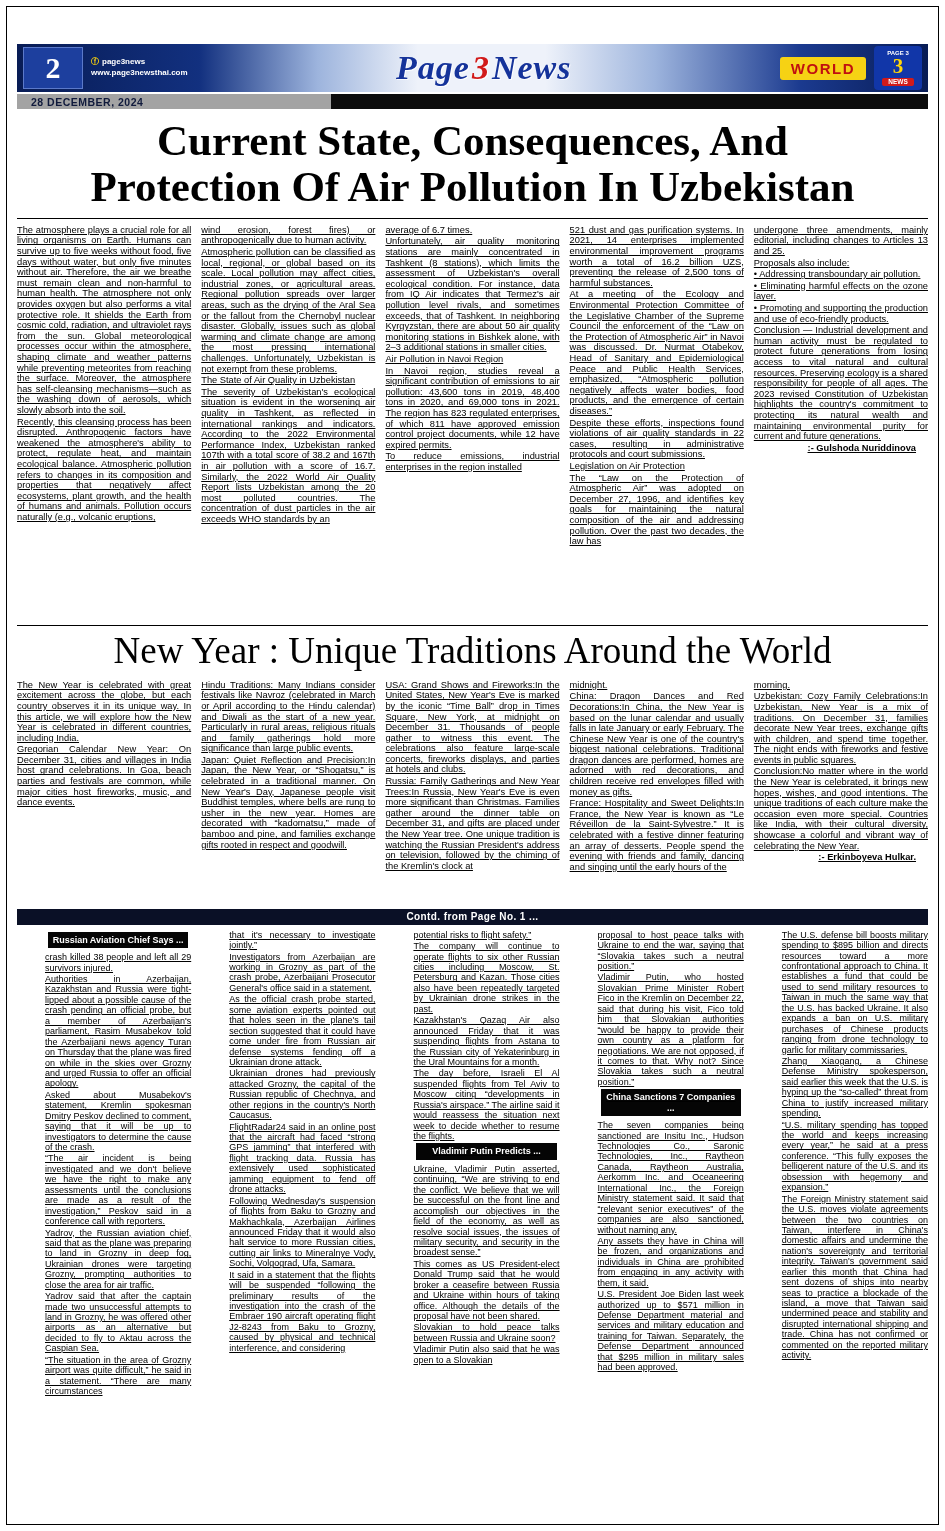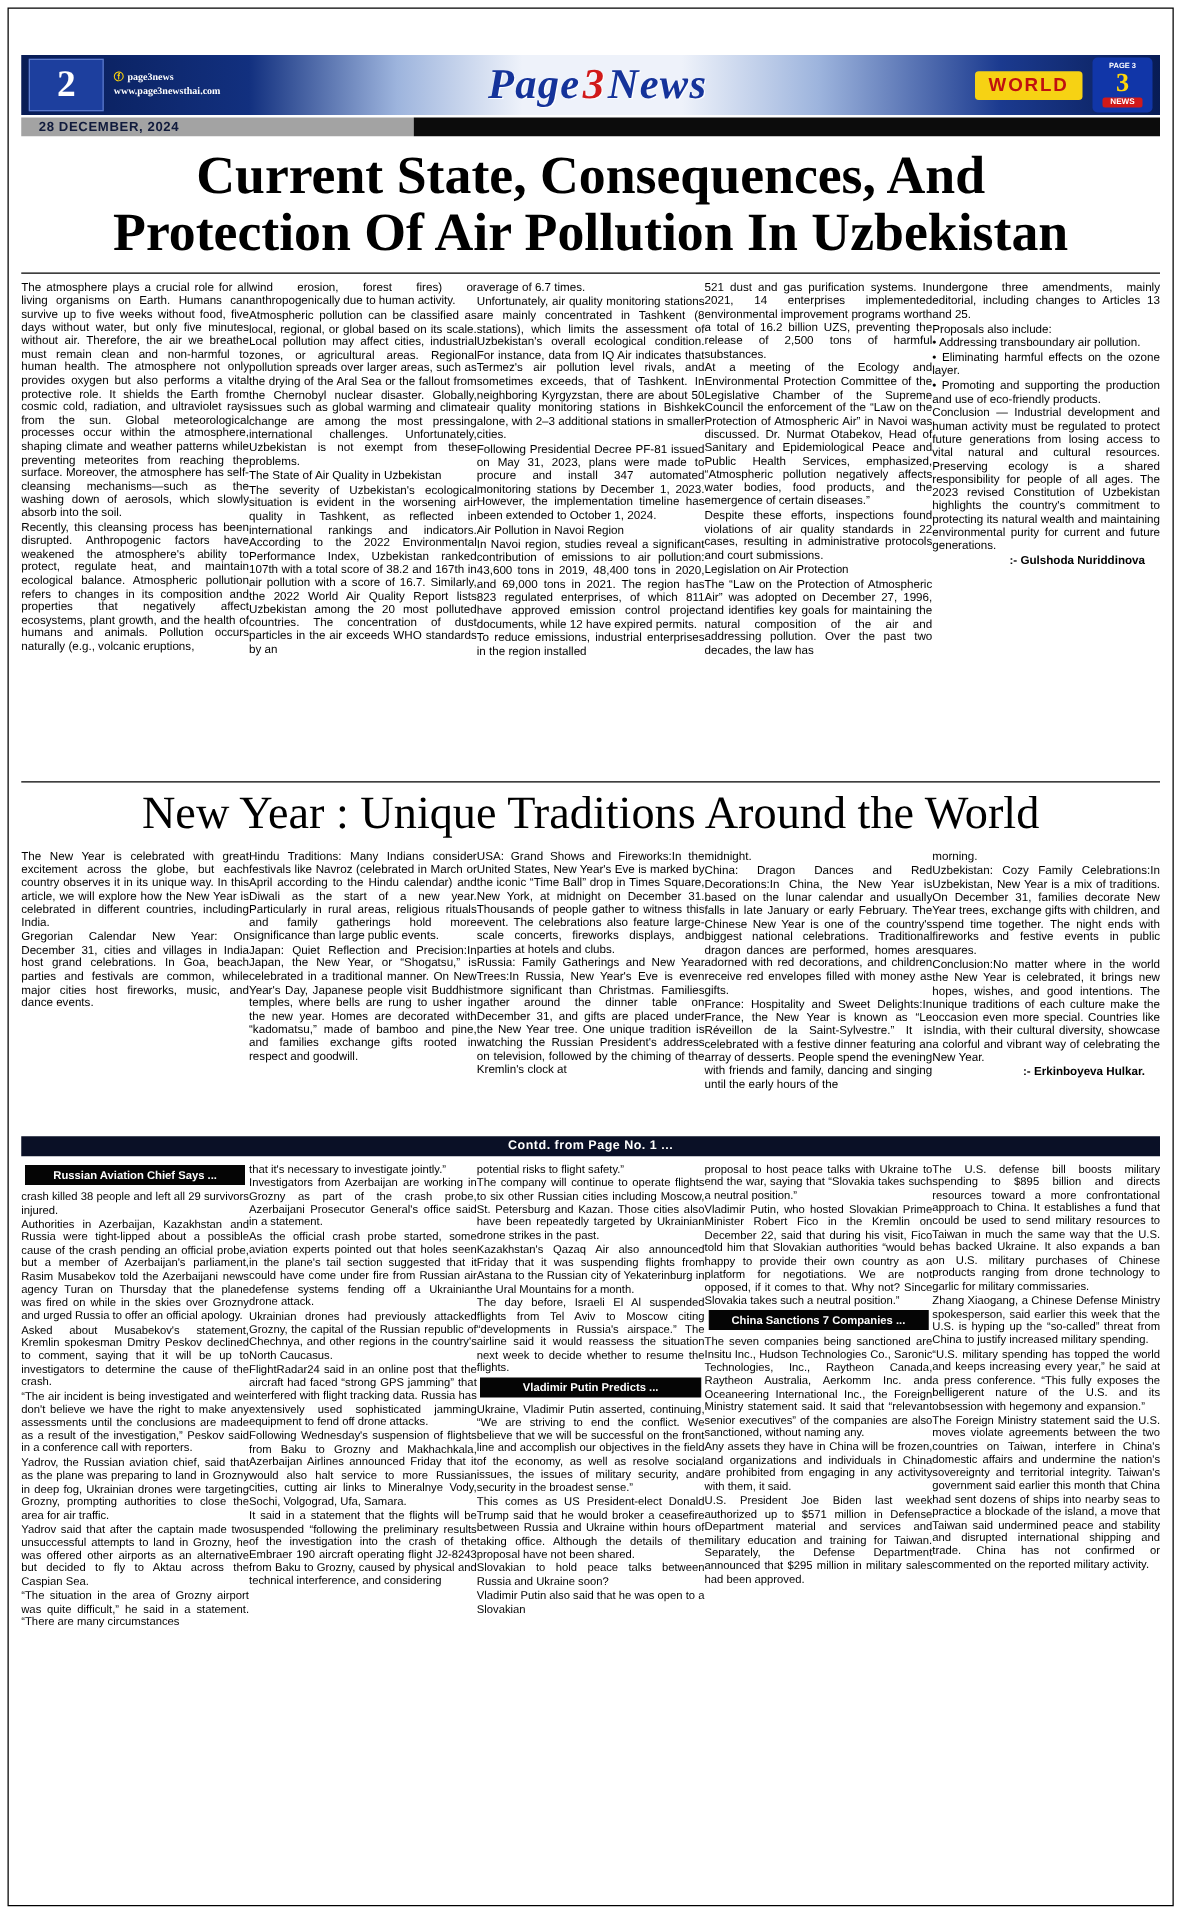--- a/index.html
+++ b/index.html
@@ -7,21 +7,21 @@
          font-family:"Liberation Sans",sans-serif;overflow:hidden;}
   .frame{position:absolute;inset:6px;border:1.6px solid #000;pointer-events:none;}
   .content{position:absolute;left:17px;right:17px;top:12px;bottom:12px;display:flex;flex-direction:column;}
 
   
   .header{margin-top:32px;height:48px;display:flex;align-items:center;gap:8px;padding:0 6px;
     background:linear-gradient(90deg,#081c55 0%,#12307f 20%,#9db4dd 33%,#eef2fa 44%,#eef2fa 58%,#9db4dd 70%,#1b3a8f 86%,#081c55 100%);}
   .pagenum{width:58px;height:40px;background:#1d3f9e;border:1px solid #5b79c9;color:#fff;
     font-size:30px;font-weight:bold;display:flex;align-items:center;justify-content:center;
     font-family:"Liberation Serif",serif;}
-  .social{color:#fff;font-size:8px;line-height:1.35;font-weight:bold;white-space:nowrap;font-family:Liberation Serif, serif;}
+  .social{color:#fff;font-size:8px;line-height:1.35;font-weight:bold;white-space:nowrap;}
   .sicon{display:inline-block;margin-right:3px;color:#ffd60a;}
   .masthead{flex:1;text-align:center;font-family:"Liberation Serif",serif;font-weight:bold;
     font-style:italic;font-size:34px;line-height:1;letter-spacing:1px;
     text-shadow:1px 1px 0 rgba(255,255,255,.85);}
   .mh-p,.mh-n{color:#15339a;}
   .mh-3{color:#d11a1a;padding:0 2px;}
   .world{background:#f6d214;color:#c01010;font-weight:bold;font-size:15px;padding:3px 11px;
     border-radius:3px;letter-spacing:1.5px;}
   .logo3{width:48px;height:44px;background:#1136a8;border-radius:4px;display:flex;
     flex-direction:column;align-items:center;justify-content:center;line-height:1;}
@@ -36,26 +36,26 @@
     font-weight:bold;font-size:10.5px;color:#101a3c;letter-spacing:.5px;}
   .datefill{flex:1;background:#0c0c0c;}
 
   
   .headline1{text-align:center;font-family:"Liberation Serif",serif;font-weight:bold;
     font-size:43px;line-height:1.08;padding:9px 0 7px;border-bottom:1.6px solid #000;}
   .headline2{text-align:center;font-family:"Liberation Serif",serif;font-weight:normal;
     font-size:37px;line-height:1.05;padding:6px 0 5px;border-top:1.6px solid #000;margin-top:12px;}
 
   
-  .cols{display:flex;}
+  .cols{display:flex;gap:10px;text-decoration:underline;}
   .col{flex:1 1 0;min-width:0;text-align:justify;font-size:9.3px;line-height:1.14;}
   .h1cols{height:388px;padding-top:6px;overflow:hidden;}
   .h2cols{height:226px;padding-top:4px;overflow:hidden;}
   .bcols{flex:1;padding-top:5px;overflow:hidden;}
-  .bcols .col{font-size:9px;line-height:1.16;}
+  .bcols .col{font-size:9px;line-height:1.16;margin-left:28px;}
   .para{margin:0 0 1px;}
   .byline{margin:1px 12px;text-align:right;font-weight:bold;}
   .black-box{background:#050505;color:#fff;font-weight:bold;font-size:9px;text-align:center;
     padding:3px 2px;margin:2px 3px 4px;}
 
   
   .contd{height:16px;background:#0a1026;color:#fff;font-weight:bold;font-size:10px;
     display:flex;align-items:center;justify-content:center;margin-top:3px;letter-spacing:.4px;}
 </style>
 </head>
@@ -98,21 +98,20 @@
         </div>
       <div class="col">
           <p class="para">wind erosion, forest fires) or anthropogenically due to human activity.</p>
           <p class="para">Atmospheric pollution can be classified as local, regional, or global based on its scale. Local pollution may affect cities, industrial zones, or agricultural areas. Regional pollution spreads over larger areas, such as the drying of the Aral Sea or the fallout from the Chernobyl nuclear disaster. Globally, issues such as global warming and climate change are among the most pressing international challenges. Unfortunately, Uzbekistan is not exempt from these problems.</p>
           <p class="para">The State of Air Quality in Uzbekistan</p>
           <p class="para">The severity of Uzbekistan's ecological situation is evident in the worsening air quality in Tashkent, as reflected in international rankings and indicators. According to the 2022 Environmental Performance Index, Uzbekistan ranked 107th with a total score of 38.2 and 167th in air pollution with a score of 16.7. Similarly, the 2022 World Air Quality Report lists Uzbekistan among the 20 most polluted countries. The concentration of dust particles in the air exceeds WHO standards by an</p>
         </div>
       <div class="col">
           <p class="para">average of 6.7 times.</p>
           <p class="para">Unfortunately, air quality monitoring stations are mainly concentrated in Tashkent (8 stations), which limits the assessment of Uzbekistan's overall ecological condition. For instance, data from IQ Air indicates that Termez's air pollution level rivals, and sometimes exceeds, that of Tashkent. In neighboring Kyrgyzstan, there are about 50 air quality monitoring stations in Bishkek alone, with 2–3 additional stations in smaller cities.</p>
-          <p class="para">Following Presidential Decree PF-81 issued on May 31, 2023, plans were made to procure and install 347 automated monitoring stations by December 1, 2023. However, the implementation timeline has been extended to October 1, 2024.</p>
           <p class="para">Air Pollution in Navoi Region</p>
           <p class="para">In Navoi region, studies reveal a significant contribution of emissions to air pollution: 43,600 tons in 2019, 48,400 tons in 2020, and 69,000 tons in 2021. The region has 823 regulated enterprises, of which 811 have approved emission control project documents, while 12 have expired permits.</p>
           <p class="para">To reduce emissions, industrial enterprises in the region installed</p>
         </div>
       <div class="col">
           <p class="para">521 dust and gas purification systems. In 2021, 14 enterprises implemented environmental improvement programs worth a total of 16.2 billion UZS, preventing the release of 2,500 tons of harmful substances.</p>
           <p class="para">At a meeting of the Ecology and Environmental Protection Committee of the Legislative Chamber of the Supreme Council the enforcement of the “Law on the Protection of Atmospheric Air” in Navoi was discussed. Dr. Nurmat Otabekov, Head of Sanitary and Epidemiological Peace and Public Health Services, emphasized, “Atmospheric pollution negatively affects water bodies, food products, and the emergence of certain diseases.”</p>
           <p class="para">Despite these efforts, inspections found violations of air quality standards in 22 cases, resulting in administrative protocols and court submissions.</p>
           <p class="para">Legislation on Air Protection</p>
           <p class="para">The “Law on the Protection of Atmospheric Air” was adopted on December 27, 1996, and identifies key goals for maintaining the natural composition of the air and addressing pollution. Over the past two decades, the law has</p>

